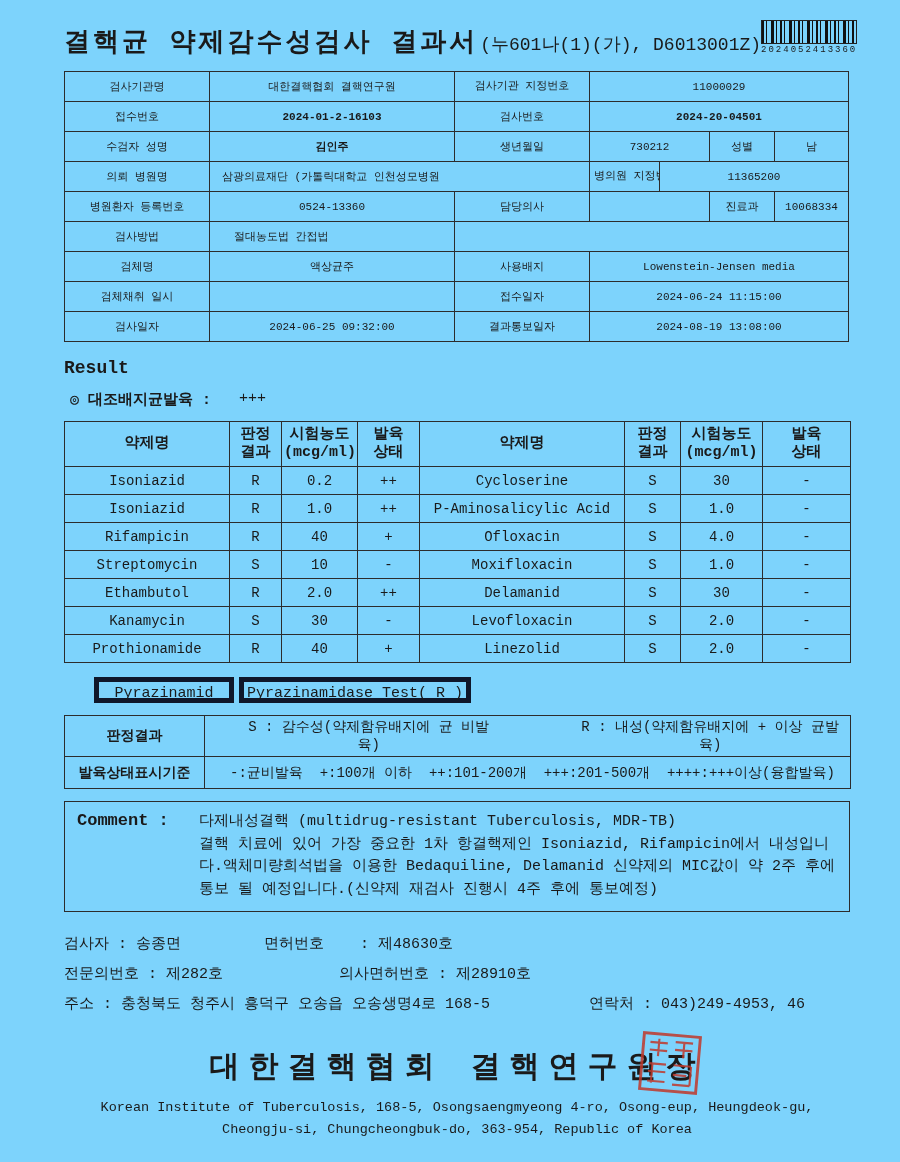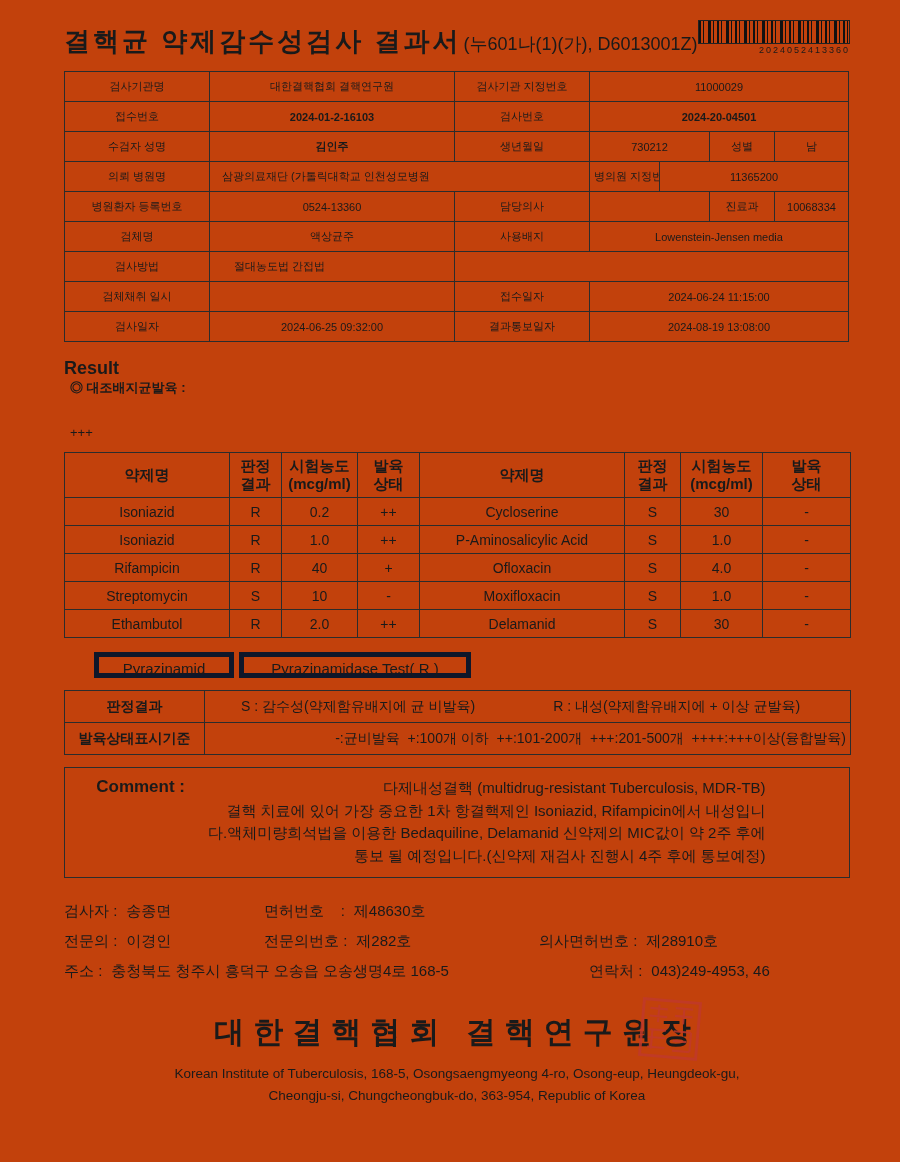--- a/index.html
+++ b/index.html
@@ -1,20 +1,20 @@
 <!DOCTYPE html>
 <html style="--seal-red: #c0392b; --ink: #1a1a1a;"><head>
 <meta charset="utf-8">
 <style>
   :root { --seal-red:#c0392b; --ink:#1a1a1a; }
   * { box-sizing:border-box; }
   body { margin:0; background:#e9e9e6; }
   .page {
-    width:900px; height:1162px; margin:0 auto; background:#c2410c; color:var(--ink);
-    font-family:Liberation Sans, sans-serif;
+    width:900px; height:1162px; margin:0 auto; background:#7dd3fc; color:var(--ink);
+    font-family:Liberation Mono, monospace;
     padding:24px 50px 24px 64px; overflow:hidden; position:relative;
   }
   
   .doc-header { display:flex; justify-content:space-between; align-items:flex-start; }
   .title-wrap { display:flex; align-items:baseline; gap:2px; }
   h1 { margin:0; font-size:26px; font-weight:700; letter-spacing:3px; white-space:nowrap; }
   .title-suffix { font-size:18px; white-space:nowrap; }
   .barcode { width:160px; text-align:right; margin-top:-4px; }
   .barcode-bars {
     height:24px; border:1px solid #222;
@@ -26,39 +26,39 @@
   td,th { border:1px solid #2c2c2c; padding:2px 4px; text-align:center; overflow:hidden; }
   .info-table { width:784px; }
   .info-table td { height:30px; font-size:11px; white-space:nowrap; }
   .small { font-size:12px; line-height:1.15; white-space:pre-line; }
   .bold { font-weight:700; }
   .left-align { text-align:left; padding-left:12px; }
   .pre { white-space:pre; }
   .pad-l { padding-left:24px; text-align:left; }
   
   .result-heading { margin-top:16px; font-size:18px; font-weight:700; }
-  .control-line { font-size:13px; display:flex; gap:28px; padding-left:6px;flex-direction:column; }
+  .control-line { margin-top:12px; font-size:15px; display:flex; gap:28px; padding-left:6px; }
   .control-line .lblb { font-weight:700; }
   
   .drug-table { width:786px; }
   .drug-table th { font-weight:700; font-size:15px; white-space:pre-line; padding:4px 2px; height:42px; line-height:1.2; }
   .drug-table td { height:28px; font-size:14px; white-space:nowrap; }
   
   .pyr-row { display:flex; margin:14px 0 0 30px; gap:5px; }
   .pyr-cell { border:5px solid #0f172a; height:26px; line-height:24px; text-align:center; font-size:15px; }
   .pyr-name { width:140px; }
   .pyr-test { width:232px; }
   
   .legend-table { width:786px; }
   .legend-table td { height:32px; font-size:14px; }
   .legend-label { font-weight:700; font-size:15px; }
   .legend-judgement { display:flex; gap:78px; padding-left:32px; }
-  .legend-growth { text-align:right; padding-left:14px; white-space:pre; }
-  
-  .comment-box { border:1px solid #2c2c2c; margin-top:12px; width:786px; display:flex; gap:23px; padding:9px 10px 10px 12px;text-align:right; }
+  .legend-growth { text-align:center; padding-left:14px; white-space:pre; }
+  
+  .comment-box { border:1px solid #2c2c2c; margin-top:12px; width:786px; display:flex; gap:14px; padding:9px 10px 10px 12px; }
   .comment-label { font-size:17px; font-weight:700; width:108px; flex-shrink:0; }
   .comment-lines { font-size:15px; line-height:1.5; }
   
   .footer { margin-top:18px; font-size:15px; line-height:2.0; }
   .footer-line { display:flex; white-space:pre; }
   .fc { display:inline-flex; gap:9px; }
   .w200 { width:200px; } .w275 { width:275px;text-align:center; } .w525 { width:525px; }
   
   .org-row { position:relative; margin-top:26px; text-align:center; }
   .org-name { font-size:30px; font-weight:700; letter-spacing:9px; white-space:nowrap; }
@@ -124,29 +124,29 @@
     </tr>
     <tr>
       <td>병원환자 등록번호</td>
       <td>0524-13360</td>
       <td>담당의사</td>
       <td colspan="2"></td>
       <td>진료과</td>
       <td>10068334</td>
     </tr>
     <tr>
+      <td>검사방법</td>
+      <td class="pre pad-l">절대농도법      간접법</td>
+      <td colspan="5"></td>
+    </tr>
+    <tr>
       <td>검체명</td>
       <td>액상균주</td>
       <td>사용배지</td>
       <td colspan="4">Lowenstein-Jensen media</td>
-    </tr>
-    <tr>
-      <td>검사방법</td>
-      <td class="pre pad-l">절대농도법      간접법</td>
-      <td colspan="5"></td>
     </tr>
     <tr>
       <td>검체채취 일시</td>
       <td></td>
       <td>접수일자</td>
       <td colspan="4">2024-06-24 11:15:00</td>
     </tr>
     <tr>
       <td>검사일자</td>
       <td>2024-06-25 09:32:00</td>
@@ -235,20 +235,40 @@
       <tr>
         <td>Ethambutol</td>
         <td>R</td>
         <td>2.0</td>
         <td>++</td>
         <td>Delamanid</td>
         <td>S</td>
         <td>30</td>
         <td>-</td>
       </tr>
+      <tr>
+        <td>Kanamycin</td>
+        <td>S</td>
+        <td>30</td>
+        <td>-</td>
+        <td>Levofloxacin</td>
+        <td>S</td>
+        <td>2.0</td>
+        <td>-</td>
+      </tr>
+      <tr>
+        <td>Prothionamide</td>
+        <td>R</td>
+        <td>40</td>
+        <td>+</td>
+        <td>Linezolid</td>
+        <td>S</td>
+        <td>2.0</td>
+        <td>-</td>
+      </tr>
     </tbody>
   </table>
 
   <div class="pyr-row">
     <div class="pyr-cell pyr-name">Pyrazinamid</div>
     <div class="pyr-cell pyr-test">Pyrazinamidase Test( R )</div>
   </div>
 
   <table class="legend-table">
     <colgroup>
@@ -287,24 +307,20 @@
       <span class="fc w200">
         <span>검사자 :</span>
         <span>송종면</span>
       </span>
       <span class="fc">
         <span>면허번호    :</span>
         <span>제48630호</span>
       </span>
     </div>
     <div class="footer-line">
-      <span class="fc w200">
-        <span>전문의 :</span>
-        <span>이경인</span>
-      </span>
       <span class="fc w275">
         <span>전문의번호 :</span>
         <span>제282호</span>
       </span>
       <span class="fc">
         <span>의사면허번호 :</span>
         <span>제28910호</span>
       </span>
     </div>
     <div class="footer-line">

